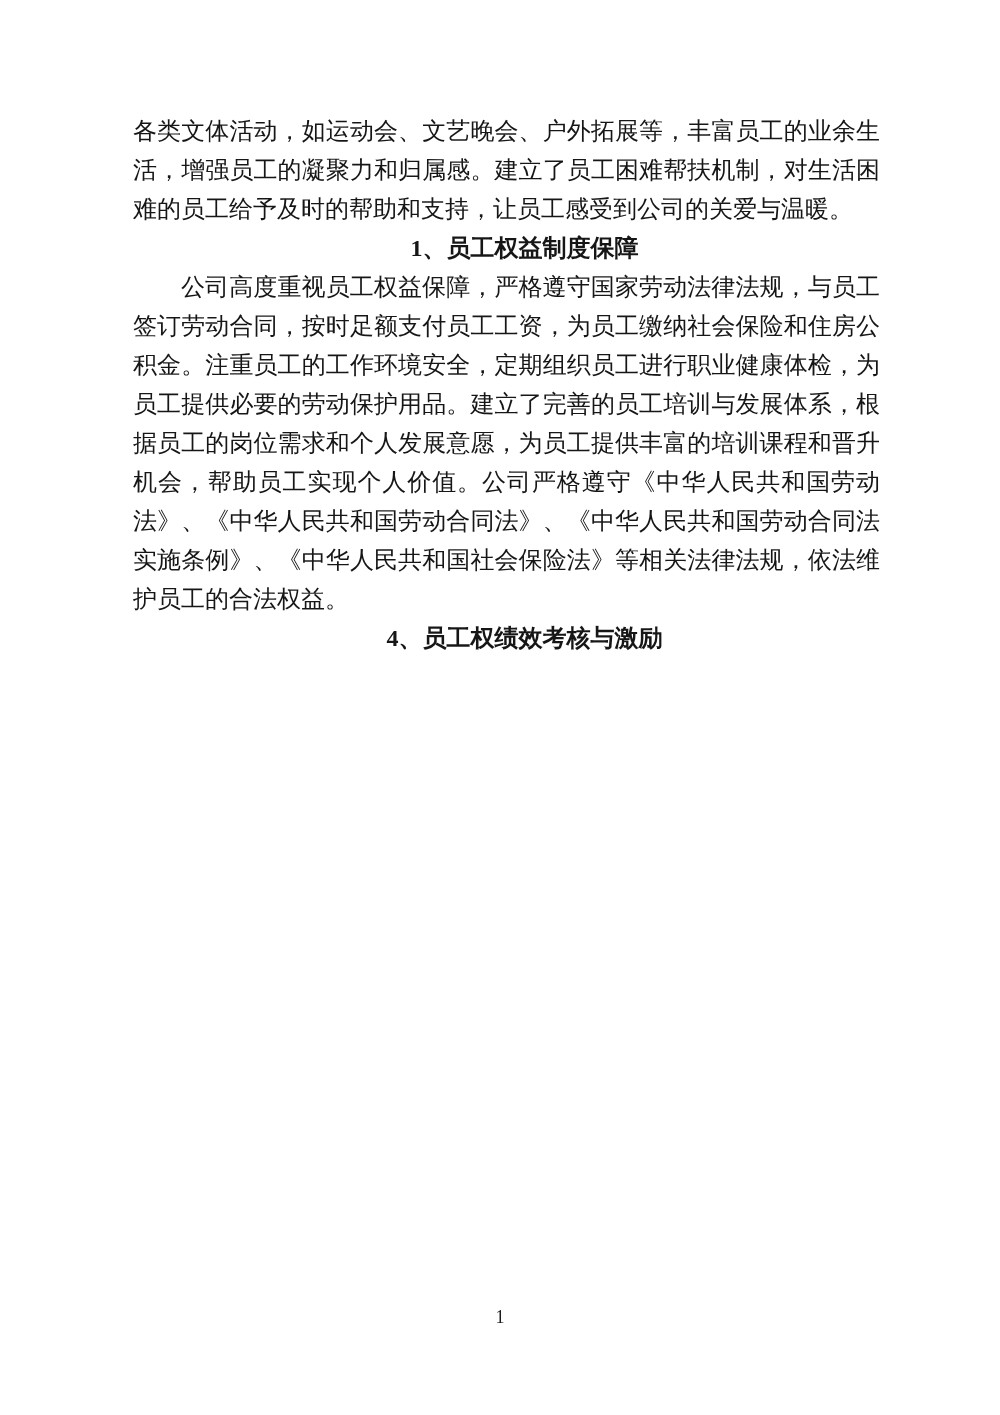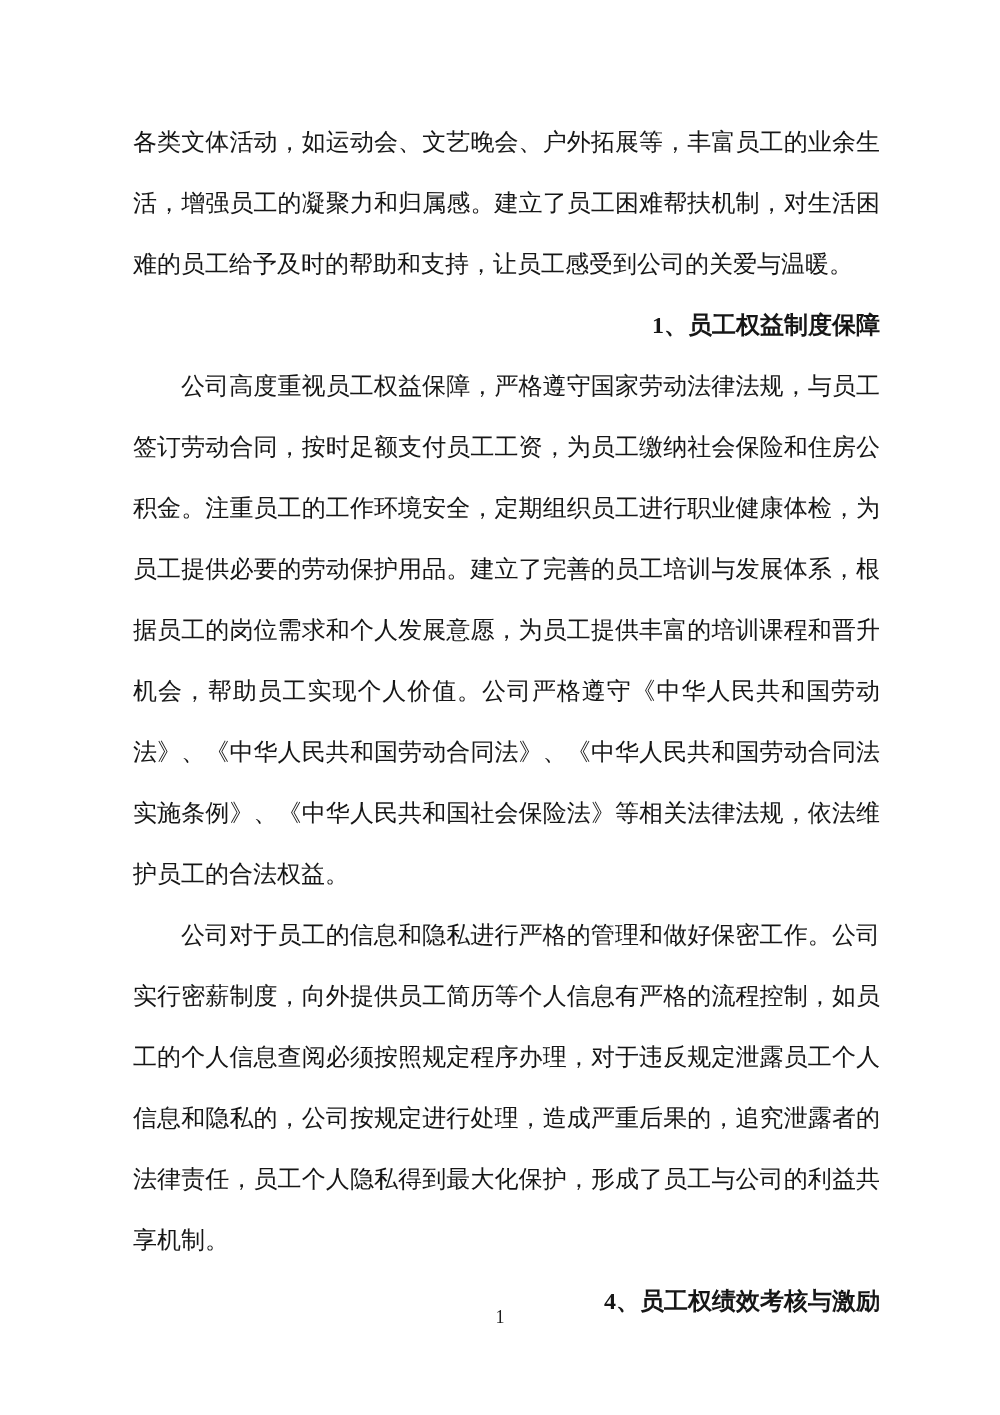--- a/index.html
+++ b/index.html
@@ -19,38 +19,38 @@
     position: absolute;
     inset: 0;
     background: #ffffff;
   }
   .doc-body {
     position: absolute;
     left: 133px;
     top: 112px;
     width: 747px;
     font-size: 24px;
-    line-height: 61px;
+    line-height: 39px;
     text-align: justify;
     letter-spacing: 0;
   }
   .para {
     margin: 0;
     padding: 0;
     text-indent: 48px; 
   }
   .para.no-indent {
     text-indent: 0;
   }
   .heading {
     margin: 0;
     padding: 0;
     font-size: 24px;
     font-weight: bold;
-    text-align: right;
+    text-align: center;
     text-indent: 36px;
   }
   .page-footer {
     position: absolute;
     left: 0;
     top: 1306px;
     width: 1000px;
     text-align: center;
     font-size: 18px;
     line-height: 22px;
@@ -58,18 +58,17 @@
   }
 </style>
 </head>
 <body>
 
 <div class="page">
   <div class="doc-body">
     <p class="para no-indent">各类文体活动，如运动会、文艺晚会、户外拓展等，丰富员工的业余生活，增强员工的凝聚力和归属感。建立了员工困难帮扶机制，对生活困难的员工给予及时的帮助和支持，让员工感受到公司的关爱与温暖。</p>
     <h3 class="heading">1、员工权益制度保障</h3>
     <p class="para">公司高度重视员工权益保障，严格遵守国家劳动法律法规，与员工签订劳动合同，按时足额支付员工工资，为员工缴纳社会保险和住房公积金。注重员工的工作环境安全，定期组织员工进行职业健康体检，为员工提供必要的劳动保护用品。建立了完善的员工培训与发展体系，根据员工的岗位需求和个人发展意愿，为员工提供丰富的培训课程和晋升机会，帮助员工实现个人价值。公司严格遵守《中华人民共和国劳动法》、《中华人民共和国劳动合同法》、《中华人民共和国劳动合同法实施条例》、《中华人民共和国社会保险法》等相关法律法规，依法维护员工的合法权益。</p>
-    <p class="para">公司对于员工的信息和隐私进行严格的管理和做好保密工作。公司实行密薪制度，向外提供员工简历等个人信息有严格的流程控制，如员工的个人信息查阅必须按照规定程序办理，对于违反规定泄露员工个人信息和隐私的，公司按规定进行处理，造成严重后果的，追究泄露者的法律责任，员工个人隐私得到最大化保护，形成了员工与公司的利益共享机制。</p>
     <h3 class="heading">4、员工权绩效考核与激励</h3>
   </div>
 
   <div class="page-footer">1</div>
 </div>
 
 </body></html>

